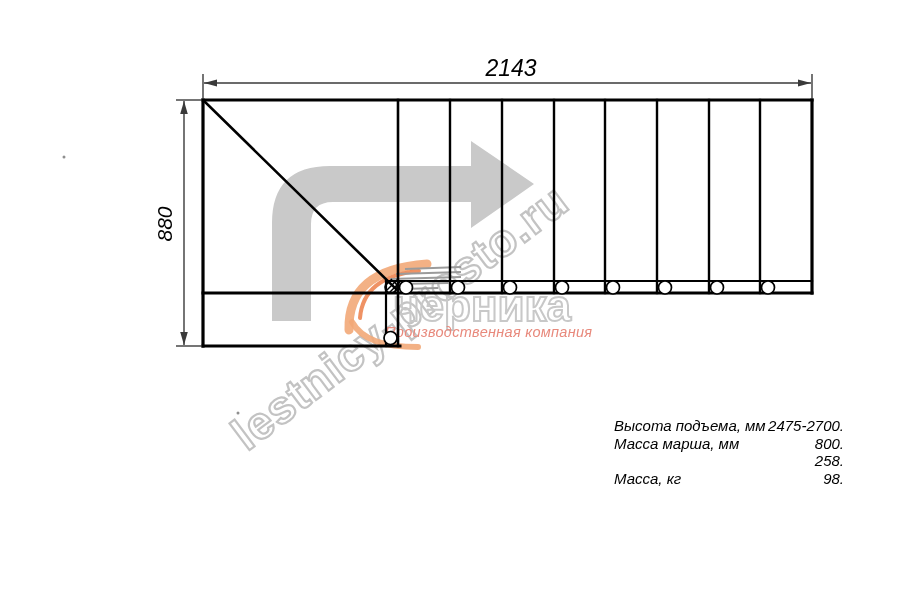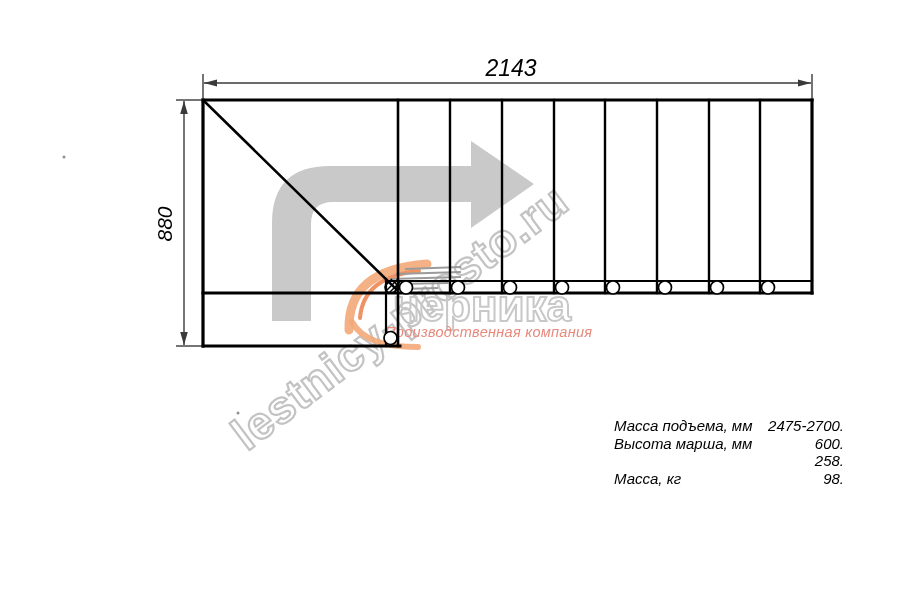--- a/index.html
+++ b/index.html
@@ -106,26 +106,26 @@
       <polygon points="184,345 180.2,332 187.8,332" fill="#3a3a3a" stroke="none"></polygon>
     </g>
     <text class="dim-text" transform="translate(172,224) rotate(-90)" font-size="21" text-anchor="middle" fill="#000">880</text>
 
     <circle cx="64" cy="157" r="1.5" fill="#8f8f8f"></circle>
     <circle cx="238" cy="413" r="1.5" fill="#8f8f8f"></circle>
   </svg>
 
   <div class="specs">
     <div class="spec-row">
-      <span>Масса подъема, мм</span>
+      <span>Высота подъема, мм</span>
       <span class="spec-value">2475-2700.</span>
     </div>
     <div class="spec-row">
-      <span>Высота марша, мм</span>
-      <span class="spec-value">600.</span>
+      <span>Масса марша, мм</span>
+      <span class="spec-value">800.</span>
     </div>
     <div class="spec-row">
       <span class="spec-value">258.</span>
     </div>
     <div class="spec-row">
       <span>Масса, кг</span>
       <span class="spec-value">98.</span>
     </div>
   </div>
 

